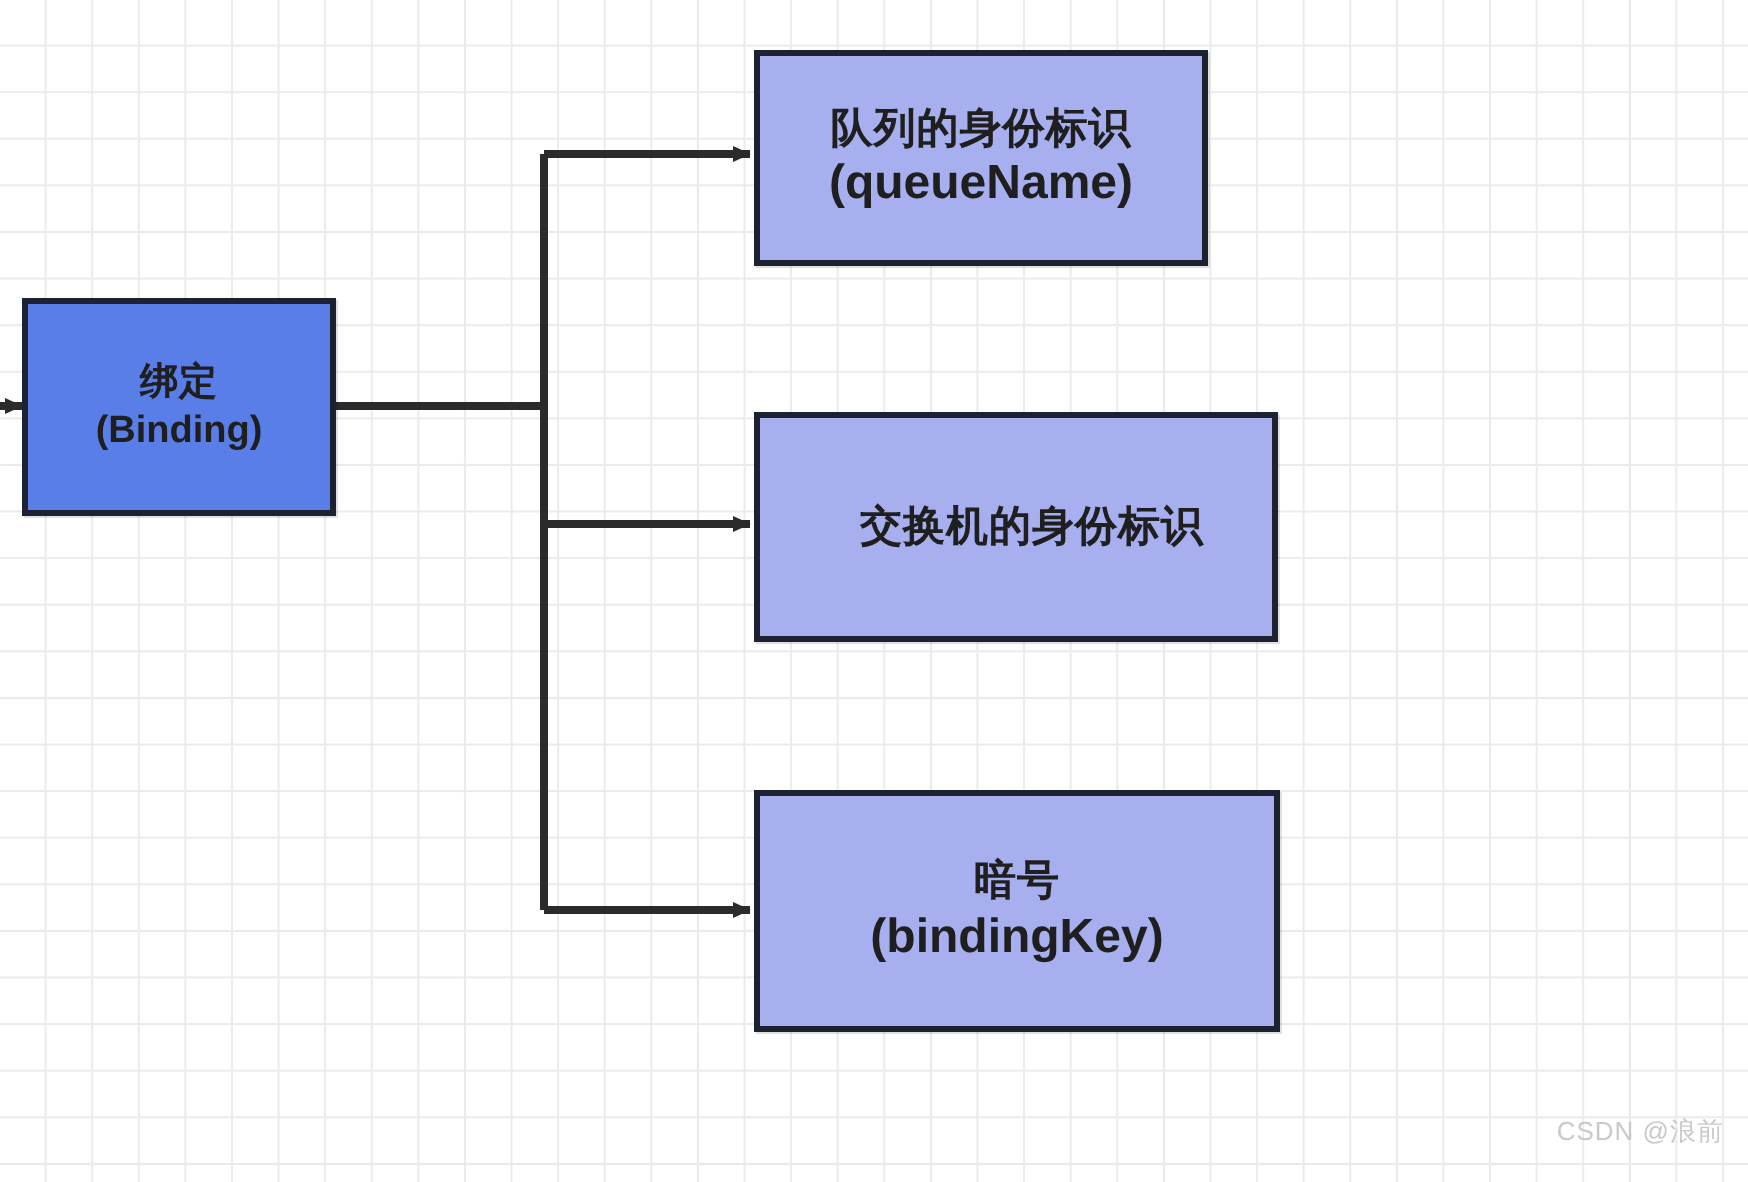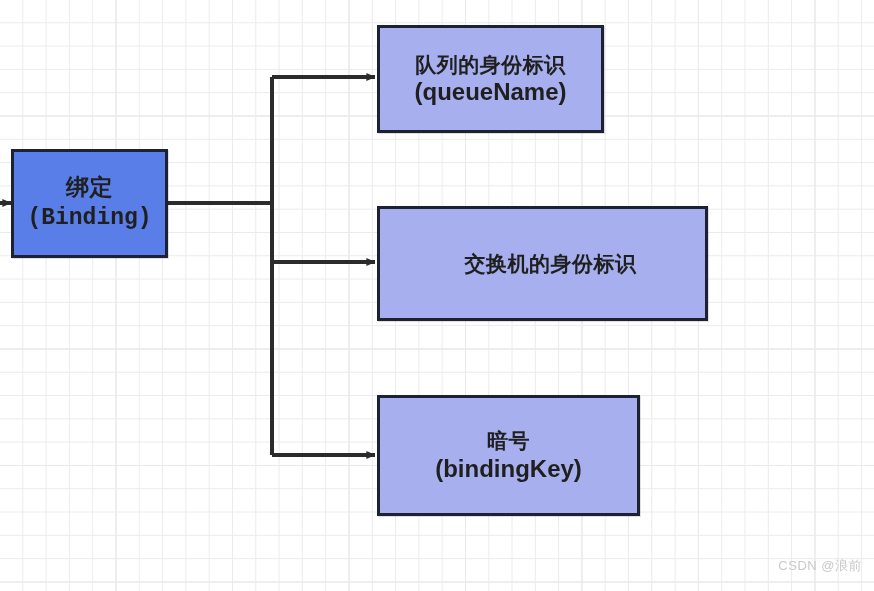--- a/index.html
+++ b/index.html
@@ -61,34 +61,33 @@
   }
   #node-binding {
     left: 11px;
     top: 149px;
     width: 157px;
     height: 109px;
     background: #5a7ee8;
   }
   #node-binding .line-cn,
   #node-binding .line-en {
-    font-size: 23px;
-    font-family: Liberation Mono, monospace;
+    font-size: 19px;
   }
   #node-queue {
     left: 377px;
     top: 25px;
     width: 227px;
     height: 108px;
     background: #a8afee;
   }
   #node-exchange {
     left: 377px;
     top: 206px;
-    width: 331px;
+    width: 262px;
     height: 115px;
     background: #a8afee;
     padding-left: 16px;
   }
   #node-bindingkey {
     left: 377px;
     top: 395px;
     width: 263px;
     height: 121px;
     background: #a8afee;

